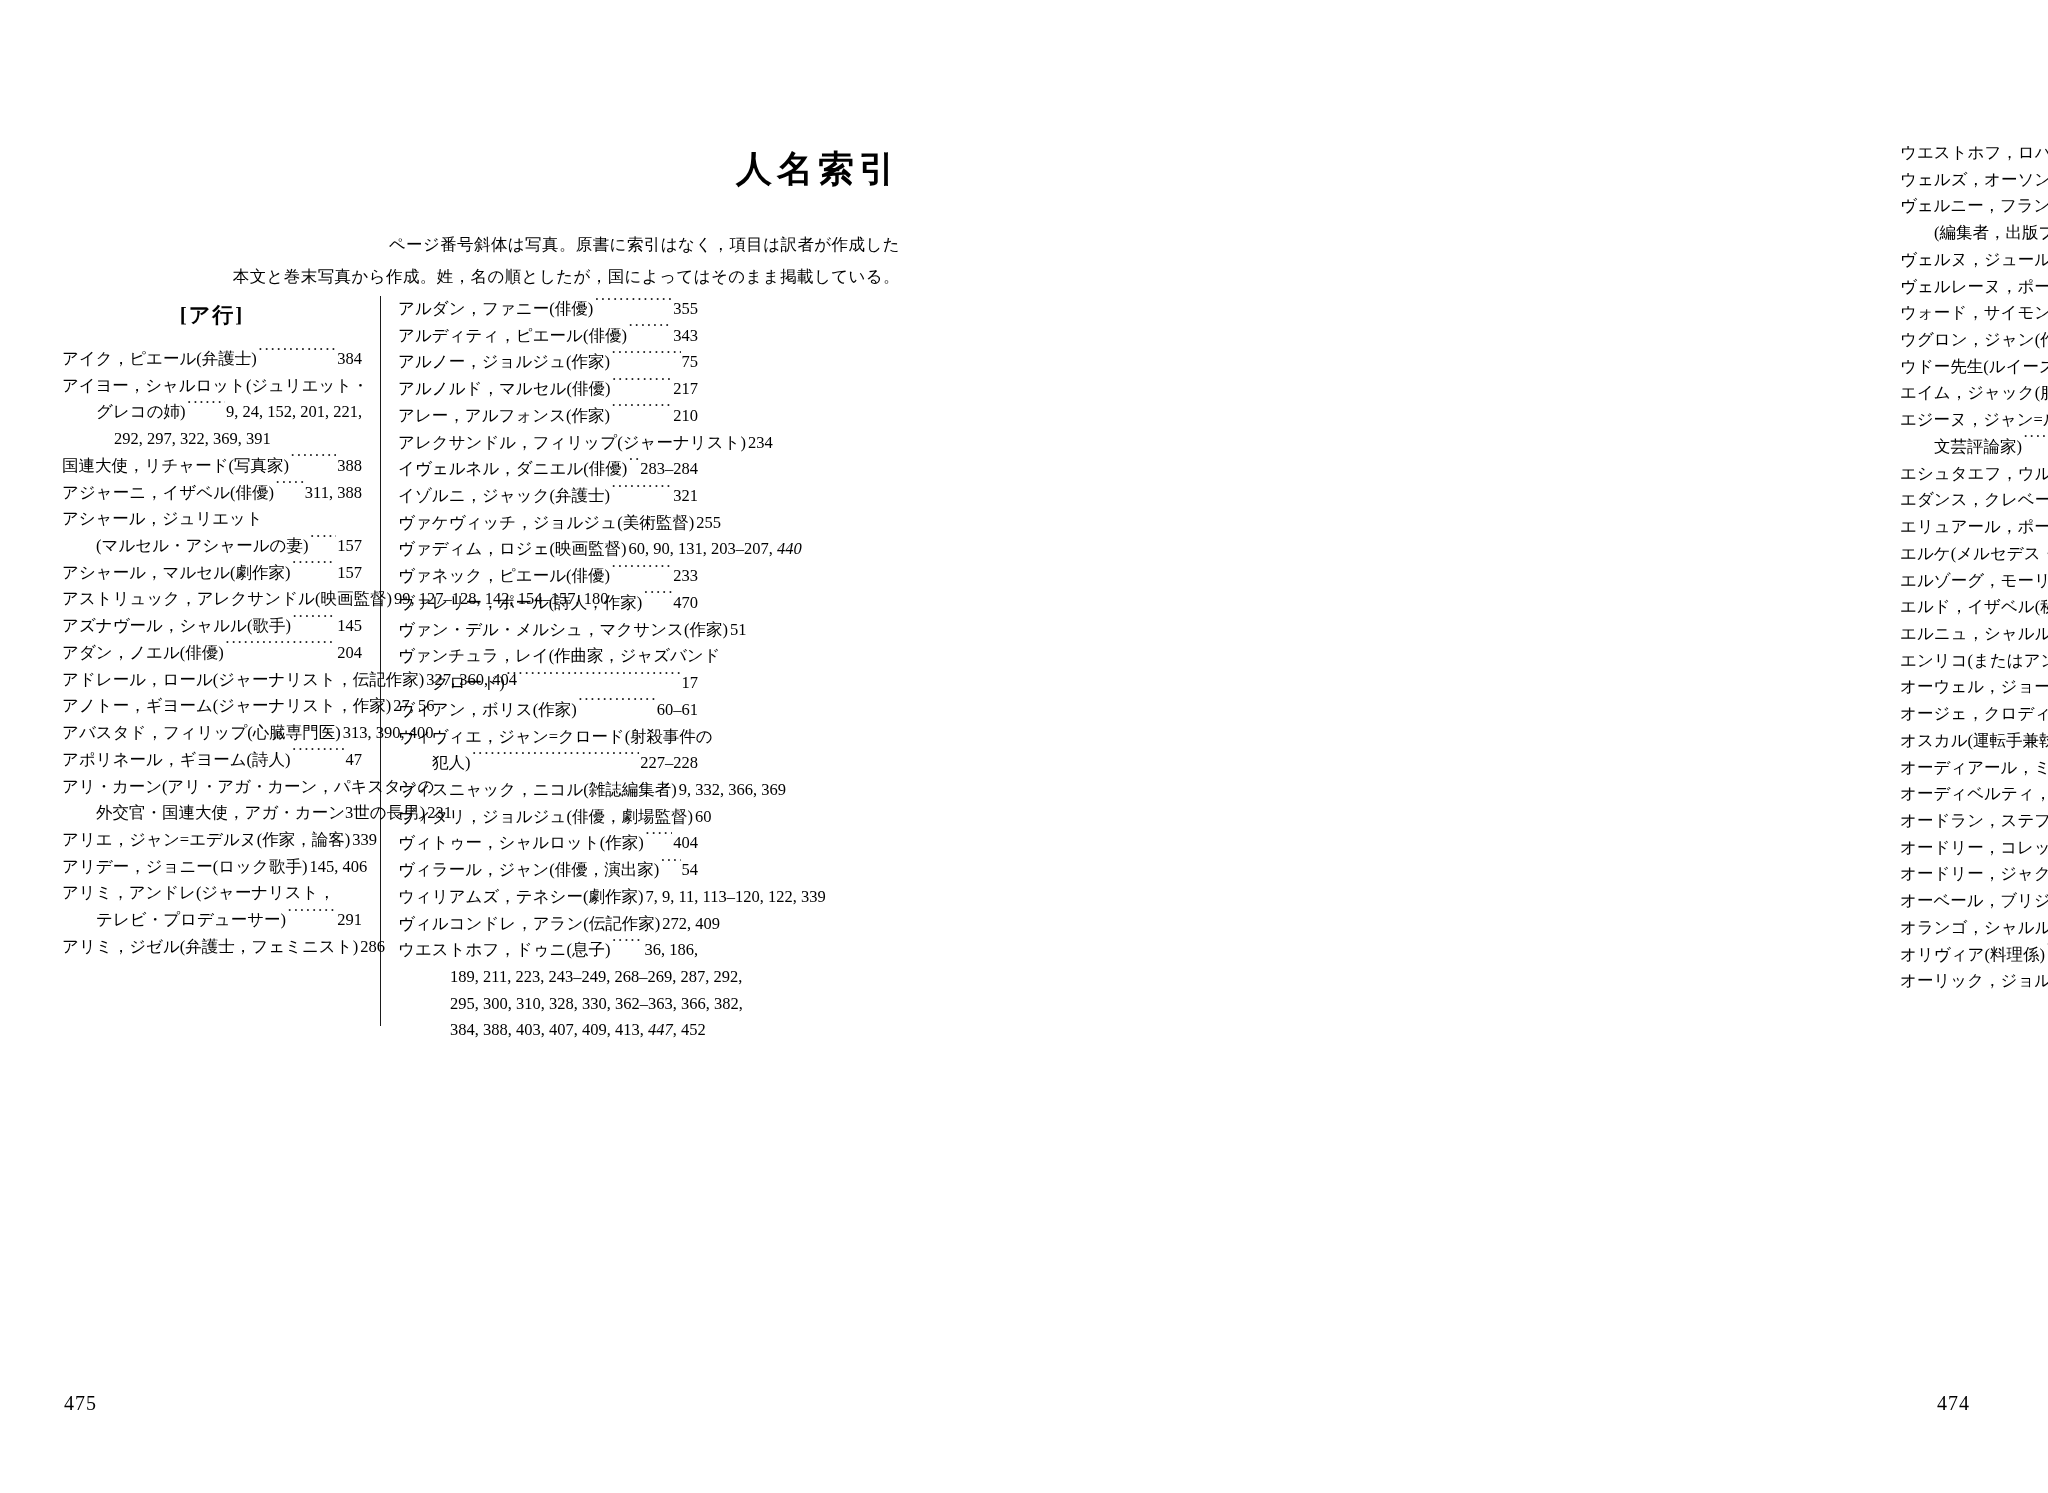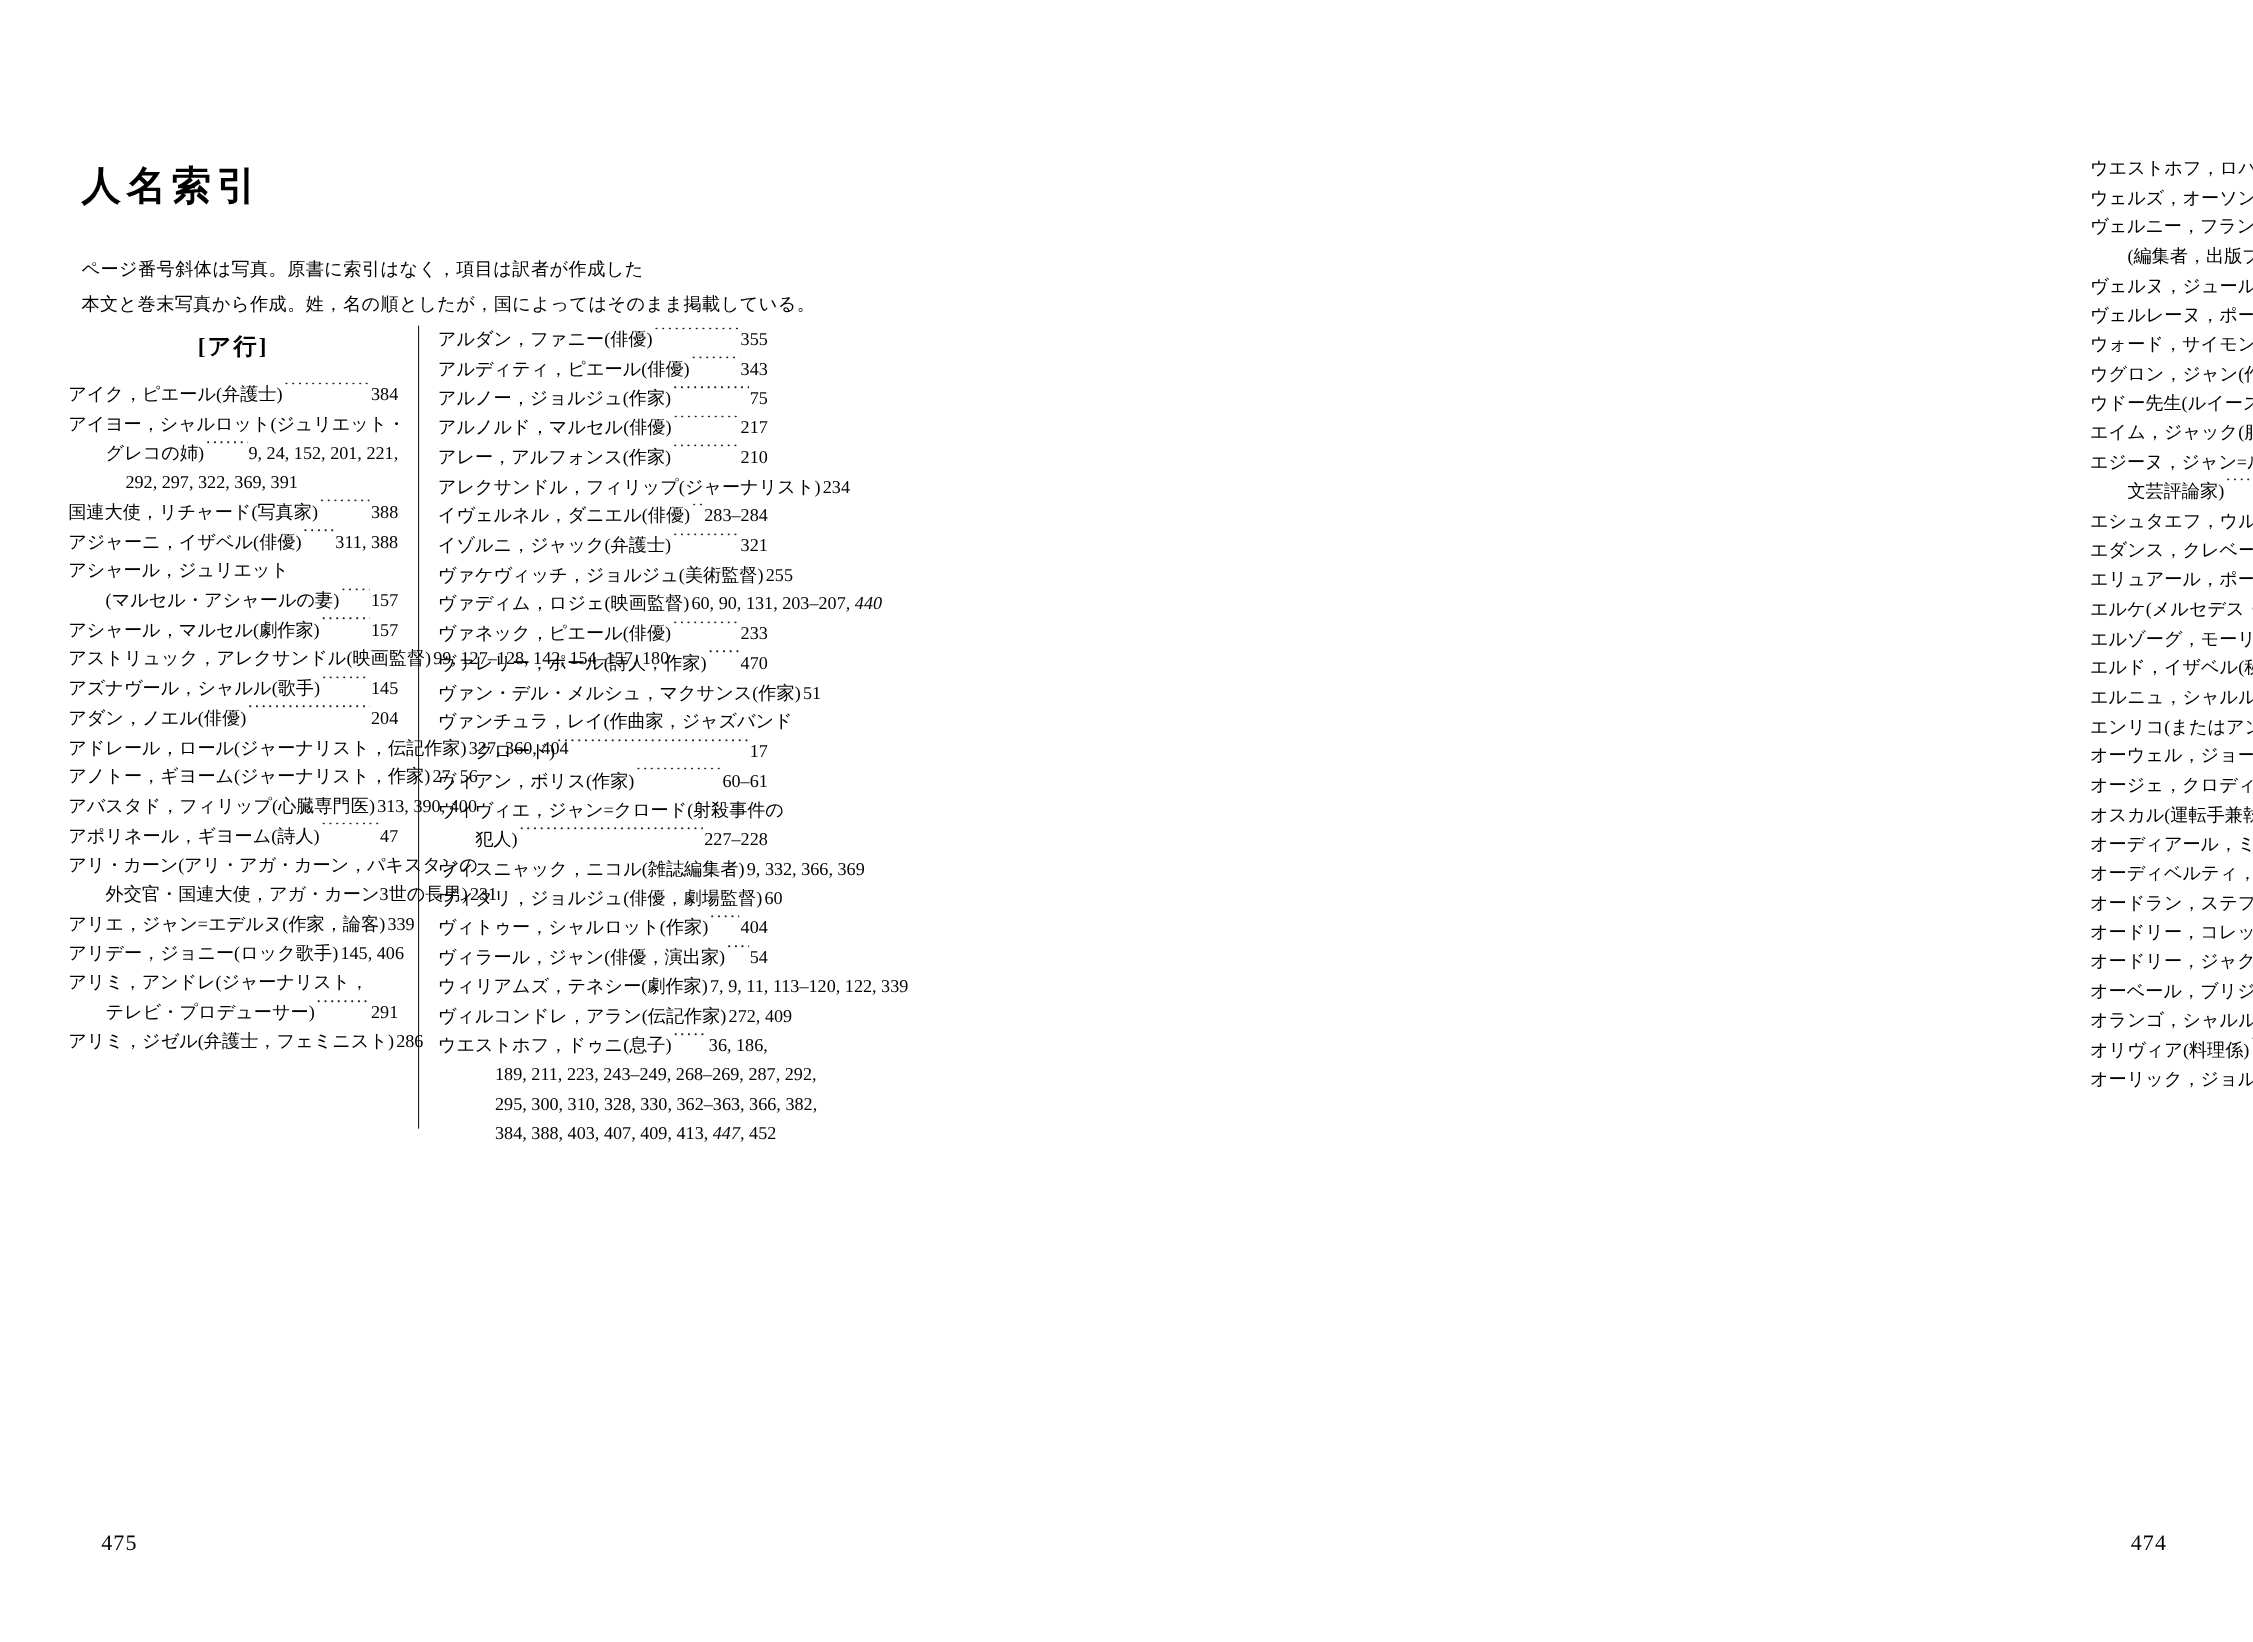--- a/index.html
+++ b/index.html
@@ -26,24 +26,24 @@
     position: relative;
     height: 100%;
     box-sizing: border-box;
   }
   .page-left  { width: 1024px; padding: 0 0 0 0; }
   .page-right { width: 1024px; }
 
   
   .title-block {
     position: absolute;
-    left: 74px;
+    left: 60px;
     top: 148px;
     width: 840px;
-    text-align: left;
+    text-align: right;
   }
   .index-title {
     font-size: 36px;
     font-weight: bold;
     letter-spacing: 5px;
     margin: 0 0 38px 0;
     line-height: 1.2;
   }
   .note-line {
     font-size: 16.5px;
@@ -127,21 +127,21 @@
   }
   em.ital { font-style: italic; font-family: Liberation Serif, serif; }
 
   
   .folio {
     position: absolute;
     bottom: 78px;
     font-size: 20px;
     letter-spacing: 1px;
   }
-  #folio-left  { left: 92px; }
+  #folio-left  { left: 64px; }
   #folio-right { right: 78px; }
 </style>
 </head>
 <body>
 
 <div class="spread">
 
   <div class="page page-left">
 
     <div class="title-block">

